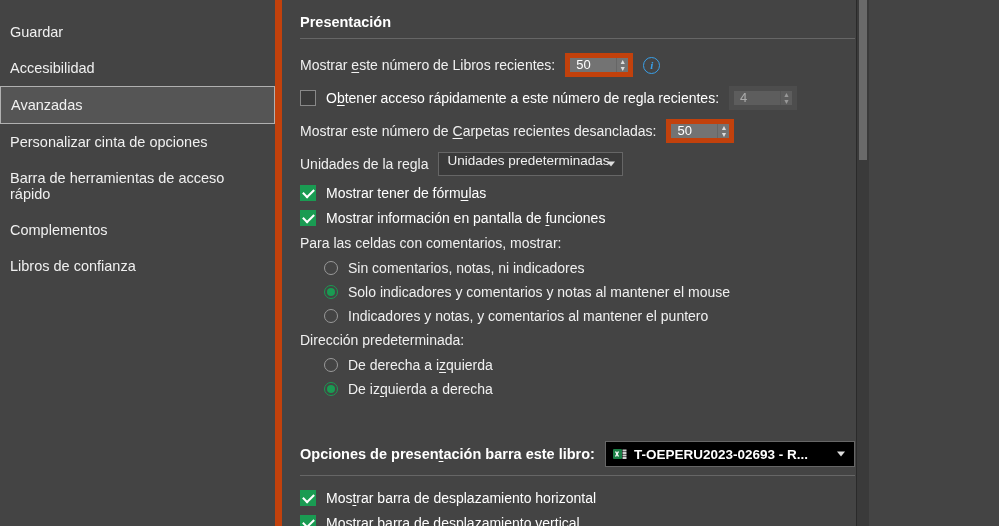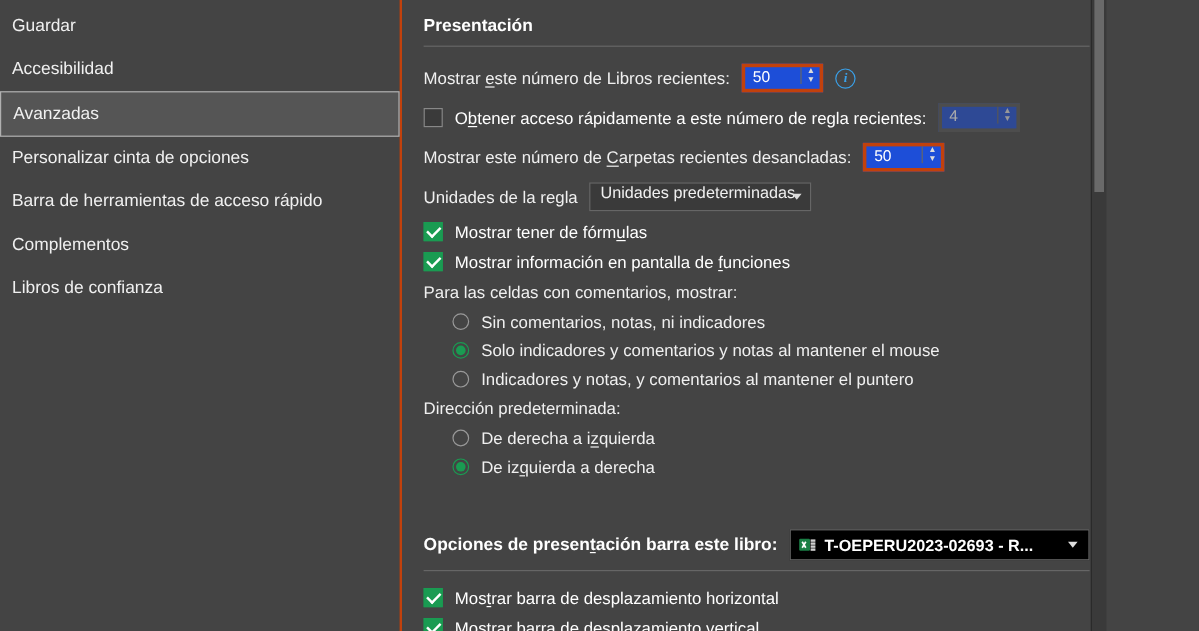--- a/index.html
+++ b/index.html
@@ -7,25 +7,25 @@
     background: #444444;
     color: #ffffff;
     font-family: "Segoe UI", Tahoma, sans-serif;
     font-size: 14px;
     width: 999px;
     height: 526px;
     overflow: hidden;
     display: flex;
   }
   .sidebar {
-    width: 335px;
+    width: 282px;
     background: #444444;
-    padding-top: 4px;
+    padding-top: 14px;
     flex-shrink: 0;
-    border-right: 2px solid #c2410c;
+    border-right: 7px solid #c2410c;
   }
   .sidebar-item {
     padding: 10px 10px;
     cursor: pointer;
     font-size: 14.5px;
     color: #f0f0f0;
   }
   .sidebar-item.selected {
     border: 1px solid #b0b0b0;
     background: #555555;
@@ -54,23 +54,23 @@
     align-items: center;
     gap: 10px;
     margin-bottom: 9px;
     font-size: 14px;
     color: #f0f0f0;
   }
   .row.indent { padding-left: 24px; }
   .label { white-space: nowrap; }
   .spin {
     display: inline-flex;
-    align-items: flex-start;
-    background: #1d4ed8;
-    border: 3px solid #c2410c;
+    align-items: flex-end;
+    background: #737373;
+    border: 5px solid #c2410c;
     height: 24px;
     width: 68px;
     position: relative;
   }
   .spin.disabled { opacity: 0.55; border-color:#555; }
   .spin input {
     background: transparent;
     border: none;
     color: #fff;
     width: 46px;

